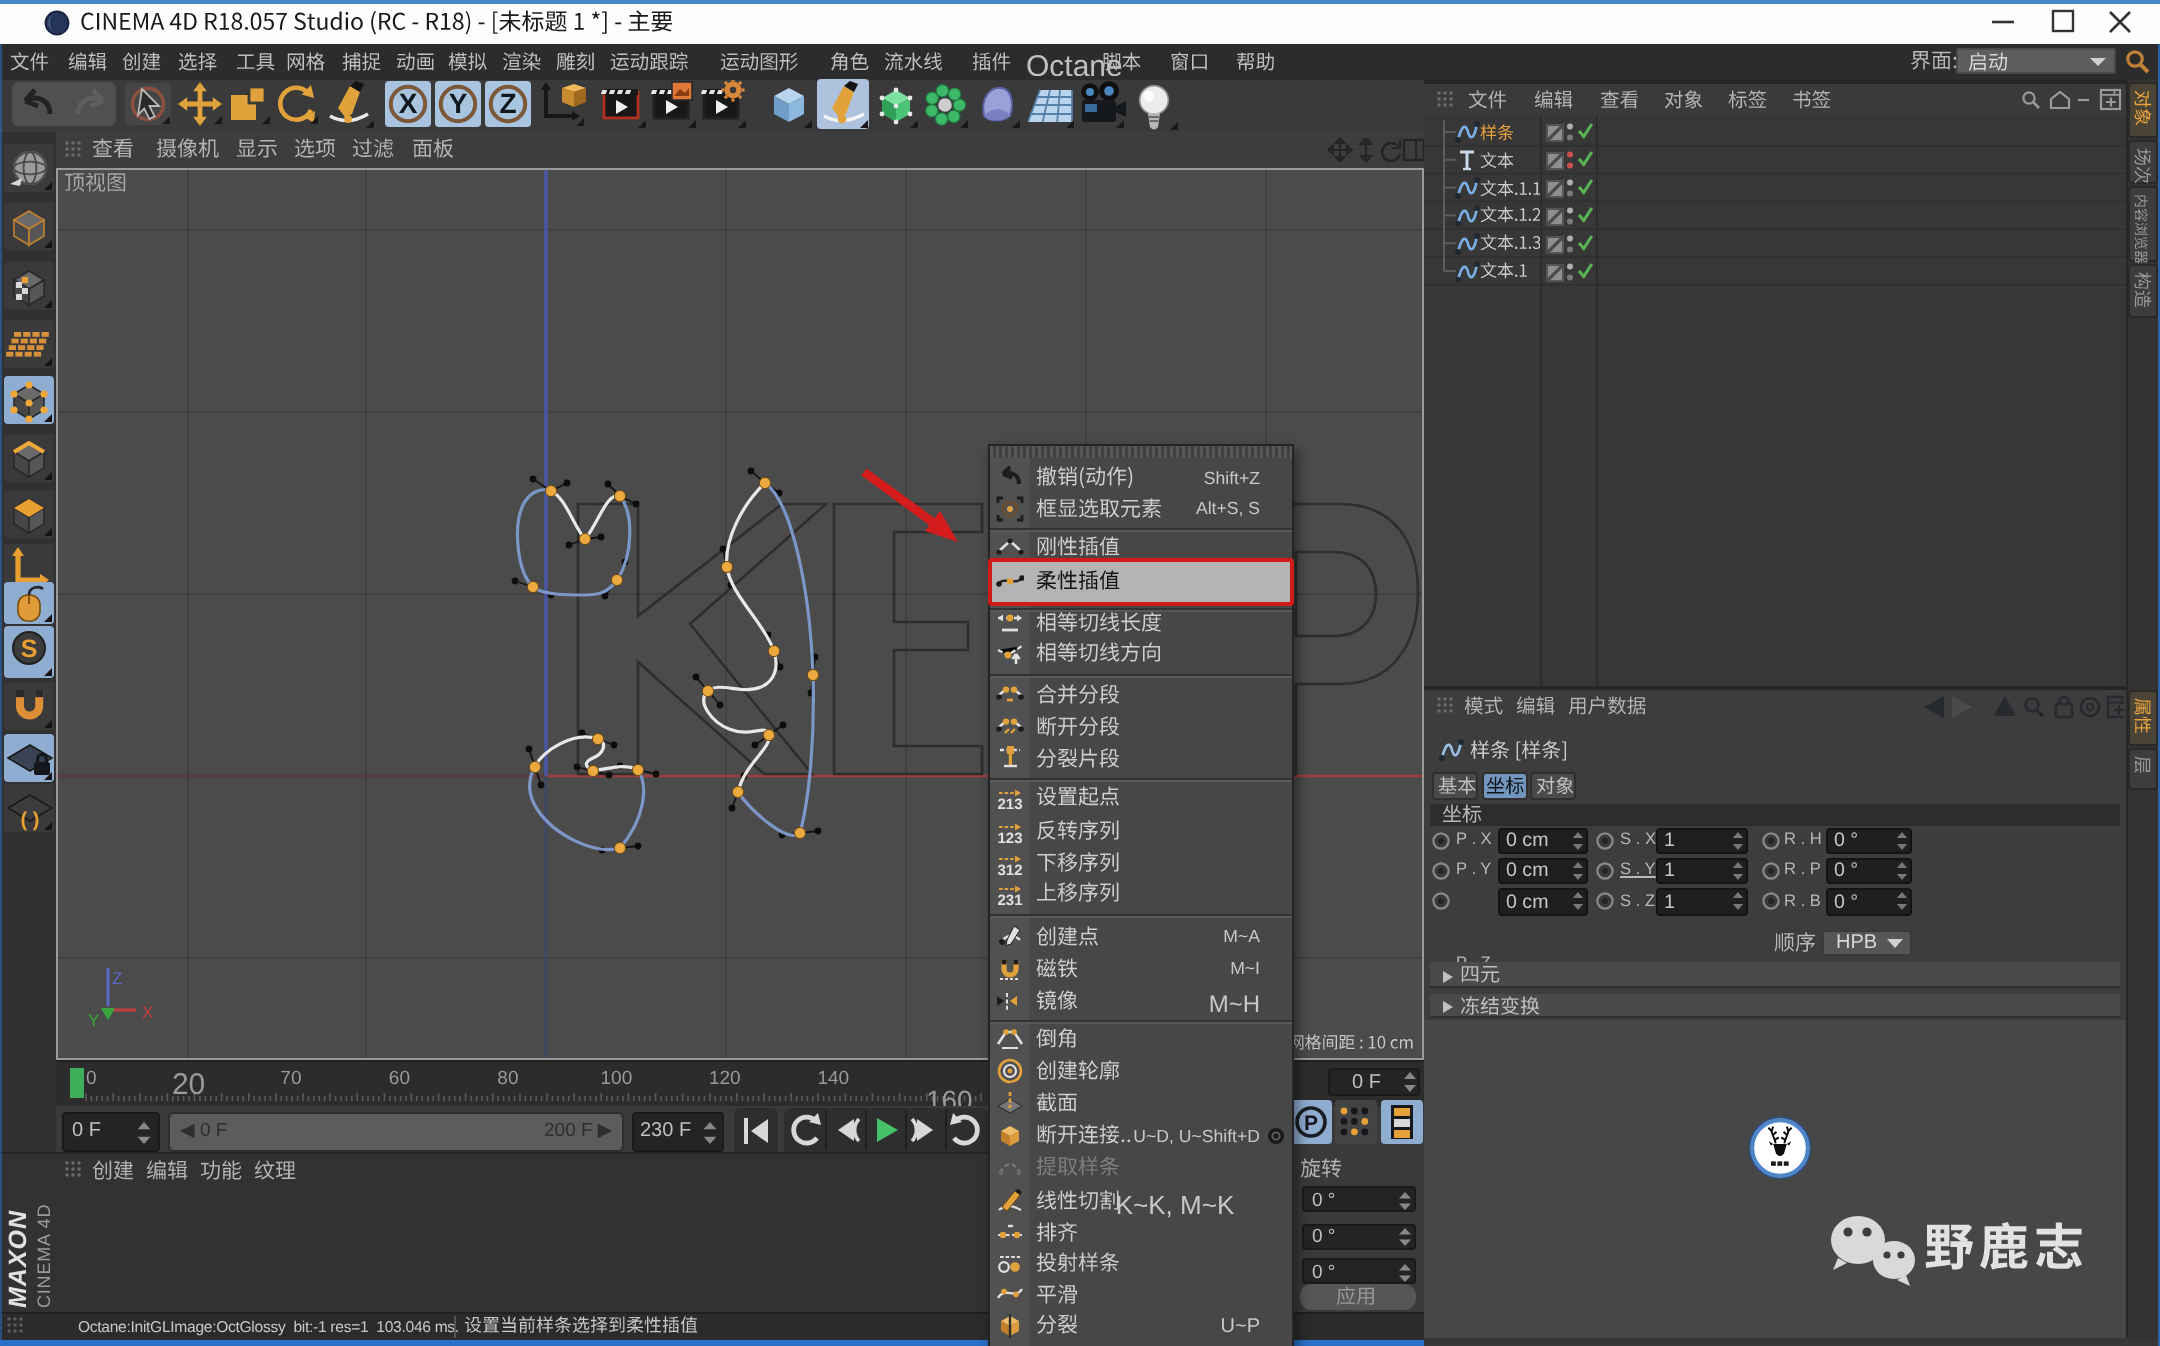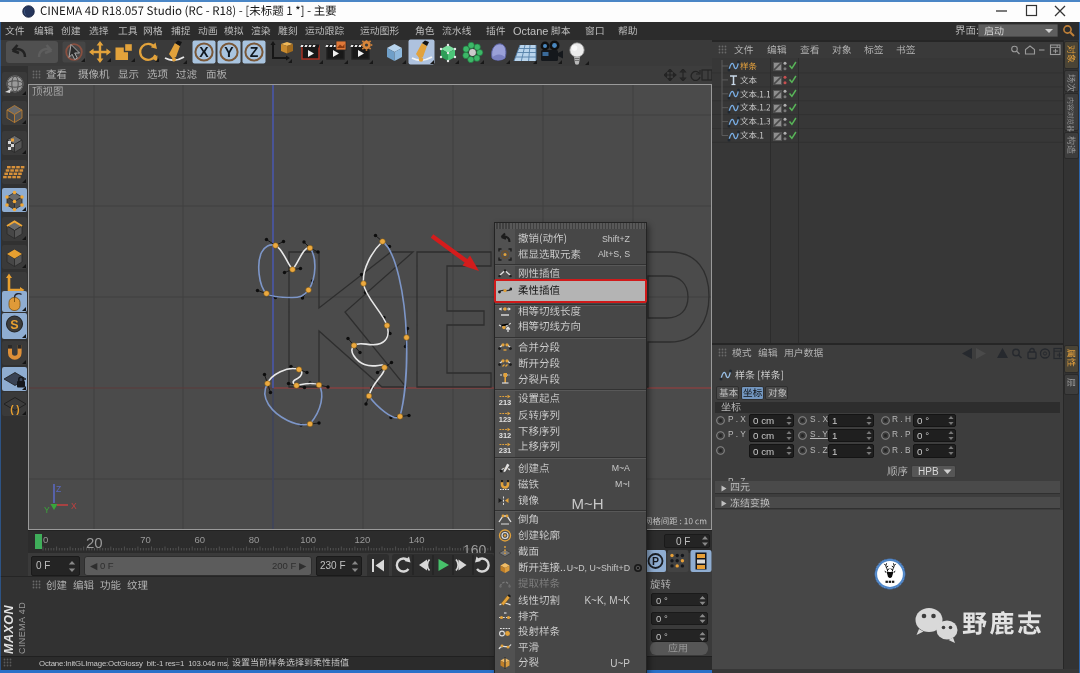--- a/index.html
+++ b/index.html
@@ -71,21 +71,21 @@
   </svg>
 <svg style="position:absolute;left:551px;top:25.6px;overflow:visible" width="2" height="2">
     <path transform="translate(0,8.4)" d="M0.8 -7.9V-4.3C0.8 -2.9 0.8 -0.9 0.3 0.5C0.4 0.5 0.7 0.7 0.8 0.8C1.2 -0.2 1.3 -1.4 1.4 -2.5H2.6V-0.1C2.6 0 2.5 0.1 2.4 0.1C2.3 0.1 2 0.1 1.6 0.1C1.7 0.2 1.8 0.5 1.8 0.7C2.4 0.7 2.7 0.7 2.9 0.6C3.1 0.5 3.2 0.3 3.2 -0.1V-7.9ZM1.4 -7.2H2.6V-5.6H1.4ZM1.4 -4.9H2.6V-3.2H1.4L1.4 -4.3ZM6.8 -7.7V0.8H7.4V-7H8.5V-1.7C8.5 -1.6 8.5 -1.5 8.4 -1.5C8.3 -1.5 8 -1.5 7.6 -1.5C7.7 -1.4 7.8 -1 7.8 -0.9C8.3 -0.9 8.6 -0.9 8.9 -1C9.1 -1.1 9.1 -1.3 9.1 -1.7V-7.7ZM3.7 -0.3 3.7 -0.3C3.9 -0.4 4.1 -0.4 5.9 -0.8C5.9 -0.5 6 -0.3 6 -0.2L6.5 -0.4C6.4 -1 6.1 -2.1 5.8 -2.9L5.3 -2.8C5.5 -2.3 5.6 -1.8 5.7 -1.3L4.3 -1.1C4.6 -1.8 4.9 -2.8 5.1 -3.7H6.5V-4.4H5.3V-5.9H6.3V-6.6H5.3V-8.2H4.7V-6.6H3.6V-5.9H4.7V-4.4H3.4V-3.7H4.5C4.3 -2.7 3.9 -1.7 3.8 -1.5C3.7 -1.1 3.6 -0.9 3.5 -0.9C3.5 -0.7 3.6 -0.4 3.7 -0.3Z M14.3 -8.2V-6.2H10.4V-5.4H13.4C12.7 -3.8 11.5 -2.2 10.2 -1.4C10.3 -1.2 10.6 -1 10.7 -0.8C12.1 -1.7 13.4 -3.5 14.2 -5.4H14.3V-1.8H12V-1H14.3V0.8H15.1V-1H17.4V-1.8H15.1V-5.4H15.2C16 -3.5 17.2 -1.7 18.7 -0.8C18.8 -1 19.1 -1.3 19.3 -1.4C17.9 -2.2 16.7 -3.8 16 -5.4H19V-6.2H15.1V-8.2Z" fill="#c0c0c0"></path>
   </svg>
 <svg style="position:absolute;left:585px;top:25.6px;overflow:visible" width="2" height="2">
     <path transform="translate(0,8.4)" d="M3.6 -6.6C2.9 -6 1.8 -5.5 0.8 -5.2L1.2 -4.7C2.3 -5 3.4 -5.6 4.2 -6.2ZM5.6 -6.2C6.7 -5.8 7.9 -5.1 8.6 -4.6L9 -5.1C8.4 -5.5 7.1 -6.2 6.1 -6.6ZM4.2 -5.6C4.1 -5.3 3.8 -4.9 3.6 -4.6H1.6V0.8H2.3V0.4H7.5V0.7H8.3V-4.6H4.4C4.6 -4.9 4.8 -5.2 5 -5.5ZM2.3 -0.2V-4.1H7.5V-0.2ZM3.6 -2.1C4 -2 4.4 -1.8 4.8 -1.6C4.2 -1.2 3.4 -1 2.7 -0.8C2.8 -0.7 3 -0.5 3 -0.3C3.9 -0.5 4.7 -0.8 5.4 -1.3C5.9 -1 6.3 -0.7 6.6 -0.5L7 -0.9C6.7 -1.1 6.3 -1.4 5.8 -1.7C6.3 -2 6.7 -2.5 6.9 -3.1L6.5 -3.3L6.4 -3.3H4.2C4.3 -3.4 4.4 -3.6 4.4 -3.8L3.9 -3.9C3.7 -3.4 3.3 -2.8 2.7 -2.4C2.8 -2.3 3 -2.2 3.1 -2C3.4 -2.3 3.7 -2.5 3.9 -2.8H6.1C5.9 -2.5 5.6 -2.2 5.3 -1.9C4.8 -2.1 4.4 -2.4 3.9 -2.5ZM4.2 -8.1C4.3 -7.9 4.4 -7.6 4.5 -7.4H0.8V-5.9H1.5V-6.8H8.3V-5.9H9V-7.4H5.4C5.3 -7.7 5.1 -8 4.9 -8.3Z M11 -7.2V0.5H11.8V-0.3H17.6V0.5H18.4V-7.2ZM11.8 -1V-6.5H17.6V-1Z" fill="#c0c0c0"></path>
   </svg>
 <svg style="position:absolute;left:618px;top:25.6px;overflow:visible" width="2" height="2">
     <path transform="translate(0,8.4)" d="M2.7 -8.2V-7.5H0.6V-6.9H2.7V-6.1H0.9V-5.6H2.7V-5.3C2.7 -5.2 2.7 -5 2.6 -4.8H0.5V-4.2H2.3C2 -3.8 1.5 -3.3 0.7 -3C0.8 -2.9 1.1 -2.7 1.2 -2.5C2.3 -2.9 2.9 -3.6 3.2 -4.2H5.3V-4.8H3.4C3.4 -5 3.4 -5.2 3.4 -5.3V-5.6H5V-6.1H3.4V-6.9H5.2V-7.5H3.4V-8.2ZM5.7 -7.8V-3H6.4V-7.2H8.1C7.8 -6.8 7.5 -6.3 7.2 -5.8C8.1 -5.4 8.4 -4.9 8.4 -4.6C8.4 -4.4 8.3 -4.2 8.1 -4.1C8 -4.1 7.9 -4.1 7.7 -4.1C7.4 -4 7.1 -4.1 6.7 -4.1C6.8 -3.9 6.9 -3.7 6.9 -3.5C7.3 -3.4 7.7 -3.4 8 -3.5C8.2 -3.5 8.5 -3.6 8.6 -3.6C8.9 -3.8 9.1 -4.1 9.1 -4.5C9.1 -5 8.8 -5.4 8 -5.9C8.4 -6.4 8.8 -7 9.2 -7.5L8.7 -7.8L8.6 -7.8ZM1.5 -2.6V0.3H2.2V-1.9H4.5V0.8H5.3V-1.9H7.7V-0.6C7.7 -0.4 7.7 -0.4 7.5 -0.4C7.4 -0.4 6.8 -0.4 6.2 -0.4C6.3 -0.2 6.4 0 6.4 0.2C7.2 0.2 7.8 0.2 8.1 0.1C8.4 0 8.5 -0.2 8.5 -0.5V-2.6H5.3V-3.3H4.5V-2.6Z M16 -8.2C16 -7.5 16 -6.7 16 -6H14.4V-5.3H16C15.8 -2.9 15.3 -0.9 13.4 0.3C13.6 0.4 13.9 0.6 14 0.8C16 -0.5 16.5 -2.7 16.7 -5.3H18.2C18.1 -1.7 18 -0.4 17.7 -0.1C17.7 0 17.6 0 17.4 0C17.2 0 16.7 0 16.1 -0C16.2 0.2 16.3 0.5 16.3 0.7C16.8 0.7 17.4 0.7 17.7 0.7C18 0.7 18.2 0.6 18.4 0.3C18.7 -0.1 18.8 -1.5 18.9 -5.6C18.9 -5.7 18.9 -6 18.9 -6H16.7C16.7 -6.7 16.7 -7.5 16.7 -8.2ZM10.1 -0.9 10.3 -0.2C11.4 -0.5 13.1 -0.8 14.6 -1.2L14.6 -1.9L14 -1.7V-7.8H10.8V-1.1ZM11.5 -1.2V-2.9H13.3V-1.6ZM11.5 -5H13.3V-3.5H11.5ZM11.5 -5.6V-7.1H13.3V-5.6Z" fill="#c0c0c0"></path>
   </svg>
-<div style="position:absolute;left:513px;top:25px;font-size:11px;color:#c0c0c0;white-space:pre;line-height:1.2;">Octane</div>
+<div style="position:absolute;left:513px;top:25px;font-size:15px;color:#c0c0c0;white-space:pre;line-height:1.2;">Octane</div>
 <svg style="position:absolute;left:955px;top:25.25px;overflow:visible" width="2" height="2">
     <path transform="translate(0,9.0)" d="M3.3 -2.8V-2.2C3.3 -1.4 3.1 -0.4 1.2 0.3C1.4 0.4 1.7 0.7 1.8 0.9C3.8 0.1 4.1 -1.2 4.1 -2.2V-2.8ZM2.4 -6.1H4.8V-4.9H2.4ZM5.6 -6.1H8.1V-4.9H5.6ZM2.4 -7.8H4.8V-6.7H2.4ZM5.6 -7.8H8.1V-6.7H5.6ZM6.6 -2.8V0.8H7.4V-2.8C8.1 -2.4 8.8 -2 9.6 -1.8C9.7 -2 9.9 -2.3 10.1 -2.4C8.9 -2.8 7.6 -3.4 6.8 -4.3H8.9V-8.5H1.6V-4.3H3.7C2.9 -3.4 1.7 -2.7 0.5 -2.4C0.7 -2.2 0.9 -1.9 1 -1.7C2.4 -2.2 3.8 -3.2 4.7 -4.3H5.9C6.3 -3.7 6.8 -3.3 7.4 -2.8Z M14.6 -3.5H16.8V-2.3H14.6ZM14.6 -4.1V-5.3H16.8V-4.1ZM14.6 -1.7H16.8V-0.5H14.6ZM11.1 -8.1V-7.4H15.2C15.1 -6.9 15 -6.4 14.9 -6H11.6V0.8H12.3V0.3H19.1V0.8H19.9V-6H15.7L16.1 -7.4H20.4V-8.1ZM12.3 -0.5V-5.3H13.9V-0.5ZM19.1 -0.5H17.5V-5.3H19.1Z M22.5 -4.1C22.8 -4.1 23.2 -4.4 23.2 -4.8C23.2 -5.3 22.8 -5.6 22.5 -5.6C22.1 -5.6 21.8 -5.3 21.8 -4.8C21.8 -4.4 22.1 -4.1 22.5 -4.1ZM22.5 0.1C22.8 0.1 23.2 -0.2 23.2 -0.6C23.2 -1 22.8 -1.3 22.5 -1.3C22.1 -1.3 21.8 -1 21.8 -0.6C21.8 -0.2 22.1 0.1 22.5 0.1Z" fill="#b8b8b8"></path>
   </svg>
 <div style="position:absolute;left:978px;top:24px;width:80px;height:13px;background:#5e5e5e;border:1px solid #4a4a4a;border-radius:1px"></div>
 <svg style="position:absolute;left:984px;top:25.5px;overflow:visible" width="2" height="2">
     <path transform="translate(0,8.6)" d="M2.8 -3.1V0.8H3.5V0.1H8.1V0.7H8.9V-3.1ZM3.5 -0.6V-2.4H8.1V-0.6ZM4.4 -8.2C4.6 -7.8 4.8 -7.3 5 -7H1.5V-4.6C1.5 -3.1 1.4 -1.1 0.4 0.3C0.5 0.4 0.8 0.7 1 0.8C2 -0.6 2.3 -2.6 2.3 -4.2H8.7V-7H5.4L5.8 -7.1C5.6 -7.4 5.3 -8 5.1 -8.4ZM2.3 -6.3H7.9V-4.9H2.3Z M10.9 -7.6V-6.9H14.8V-7.6ZM16.5 -8.2C16.5 -7.5 16.5 -6.8 16.5 -6.1H15.1V-5.4H16.5C16.4 -3.1 15.9 -1 14.6 0.2C14.8 0.4 15 0.6 15.2 0.8C16.6 -0.6 17.1 -2.9 17.2 -5.4H18.7C18.6 -1.8 18.5 -0.5 18.2 -0.2C18.1 -0.1 18 -0 17.8 -0C17.6 -0 17.1 -0 16.5 -0.1C16.6 0.1 16.7 0.4 16.7 0.6C17.3 0.7 17.8 0.7 18.1 0.7C18.4 0.6 18.6 0.5 18.8 0.3C19.2 -0.2 19.3 -1.6 19.5 -5.7C19.5 -5.8 19.5 -6.1 19.5 -6.1H17.2C17.3 -6.8 17.3 -7.5 17.3 -8.2ZM10.9 -0.4 10.9 -0.5V-0.4C11.1 -0.6 11.5 -0.7 14.3 -1.3L14.5 -0.6L15.1 -0.9C14.9 -1.6 14.5 -2.8 14.1 -3.6L13.5 -3.5C13.7 -3 13.9 -2.5 14.1 -1.9L11.7 -1.4C12.1 -2.3 12.4 -3.5 12.7 -4.5H14.9V-5.2H10.5V-4.5H11.9C11.7 -3.3 11.2 -2.2 11.1 -1.8C10.9 -1.4 10.8 -1.2 10.7 -1.1C10.7 -1 10.8 -0.6 10.9 -0.4Z" fill="#d8d8d8"></path>
   </svg>
 <svg class="abs" style="left:1044px;top:28px" width="10" height="6">
     <path d="M1 1 l4 4 l4 -4z" fill="#d0d0d0"></path>
   </svg>
@@ -1485,21 +1485,21 @@
 <div style="position:absolute;left:545px;top:479.0px;font-size:8.8px;color:#c8c8c8;white-space:pre;line-height:1.2;width:85px;text-align:right">M~I</div>
 <svg class="abs" style="left:497.5px;top:477.5px" width="14" height="13">
     <path d="M4 2 v4.5 a3 3 0 0 0 6 0 V2" stroke="#e2a23b" stroke-width="2.6" fill="none"></path>
     <rect x="2.8" y="2" width="2.5" height="2.2" fill="#1c1c1c"></rect>
     <rect x="8.7" y="2" width="2.5" height="2.2" fill="#1c1c1c"></rect>
     <path d="M2 11.5 h10" stroke="#e0e0e0" stroke-width="1" stroke-dasharray="1.5 1"></path>
   </svg>
 <svg style="position:absolute;left:517.5px;top:494.75px;overflow:visible" width="2" height="2">
     <path transform="translate(0,9.0)" d="M5.6 -3.2H8.8V-2.5H5.6ZM5.6 -4.4H8.8V-3.7H5.6ZM6.6 -8.7 6.9 -8.1H4.7V-7.4H9.7V-8.1H7.7C7.6 -8.3 7.4 -8.6 7.3 -8.9ZM8.2 -7.3C8.1 -7 7.9 -6.5 7.8 -6.2H6L6.6 -6.3C6.5 -6.6 6.3 -7 6.2 -7.3L5.5 -7.2C5.7 -6.9 5.8 -6.4 5.9 -6.2H4.4V-5.5H10V-6.2H8.5L9 -7.1ZM4.9 -4.9V-1.9H5.9C5.8 -0.6 5.4 -0.1 3.7 0.3C3.9 0.4 4.1 0.7 4.1 0.9C6 0.4 6.5 -0.3 6.6 -1.9H7.5V-0.1C7.5 0.5 7.7 0.7 8.4 0.7C8.6 0.7 9.2 0.7 9.3 0.7C9.9 0.7 10.1 0.4 10.1 -0.7C10 -0.8 9.7 -0.9 9.5 -1C9.5 -0 9.4 0.1 9.2 0.1C9.1 0.1 8.6 0.1 8.5 0.1C8.3 0.1 8.3 0.1 8.3 -0.1V-1.9H9.5V-4.9ZM1.8 -8.8C1.5 -7.8 1 -6.9 0.4 -6.2C0.5 -6.1 0.7 -5.7 0.8 -5.5C1.1 -5.9 1.5 -6.4 1.8 -6.9H4V-7.6H2.2C2.3 -7.9 2.4 -8.3 2.5 -8.6ZM0.6 -3.6V-2.9H2V-0.9C2 -0.4 1.7 -0.1 1.5 0C1.6 0.2 1.8 0.6 1.9 0.7C2 0.5 2.3 0.4 4.2 -0.8C4.1 -1 4.1 -1.3 4 -1.5L2.8 -0.7V-2.9H4.1V-3.6H2.8V-5H3.8V-5.7H1.1V-5H2V-3.6Z M15.6 -7.5H17.5C17.3 -7.2 17.1 -6.8 16.9 -6.6H14.9C15.2 -6.9 15.4 -7.2 15.6 -7.5ZM15.6 -8.8C15.2 -7.9 14.3 -6.8 13.2 -6C13.4 -5.9 13.6 -5.7 13.7 -5.5C13.9 -5.6 14.1 -5.8 14.3 -6V-4.3H15.9C15.4 -3.9 14.6 -3.5 13.5 -3.1C13.7 -3 13.9 -2.8 14 -2.6C14.9 -2.9 15.6 -3.3 16.1 -3.7C16.3 -3.5 16.4 -3.4 16.6 -3.2C15.8 -2.5 14.5 -1.9 13.5 -1.6C13.7 -1.5 13.8 -1.2 14 -1.1C14.9 -1.4 16.1 -2.1 16.8 -2.7C16.9 -2.5 17 -2.3 17.1 -2.1C16.3 -1.3 14.7 -0.5 13.4 -0.1C13.6 0 13.8 0.3 13.9 0.5C15 0.1 16.3 -0.7 17.2 -1.5C17.3 -0.8 17.2 -0.3 17 -0C16.8 0.1 16.7 0.2 16.5 0.2C16.3 0.2 16.1 0.2 15.8 0.1C15.9 0.3 16 0.6 16 0.8C16.2 0.8 16.4 0.8 16.6 0.8C17 0.8 17.3 0.8 17.5 0.5C18 0 18.1 -1.1 17.8 -2.2L18.3 -2.4C18.7 -1.3 19.3 -0.3 20.2 0.2C20.3 0.1 20.5 -0.2 20.7 -0.4C19.9 -0.8 19.2 -1.7 18.9 -2.7C19.3 -2.9 19.7 -3.2 20 -3.4L19.5 -3.9C19 -3.5 18.2 -3.1 17.6 -2.7C17.4 -3.2 17 -3.7 16.6 -4.1L16.8 -4.3H19.9V-6.6H17.7C18 -7 18.3 -7.4 18.5 -7.8L18.1 -8.1L17.9 -8.1H16L16.4 -8.7ZM15 -6H16.8C16.8 -5.7 16.7 -5.3 16.4 -4.9H15ZM17.5 -6H19.2V-4.9H17.2C17.4 -5.3 17.5 -5.7 17.5 -6ZM13.3 -8.8C12.7 -7.2 11.8 -5.6 10.8 -4.6C11 -4.4 11.2 -4 11.3 -3.8C11.6 -4.1 11.9 -4.5 12.2 -5V0.8H12.9V-6.2C13.3 -6.9 13.7 -7.7 14 -8.6Z" fill="#cfcfcf"></path>
   </svg>
-<div style="position:absolute;left:545px;top:495.0px;font-size:15px;color:#c8c8c8;white-space:pre;line-height:1.2;width:85px;text-align:center">M~H</div>
+<div style="position:absolute;left:545px;top:495.0px;font-size:12px;color:#c8c8c8;white-space:pre;line-height:1.2;width:85px;text-align:right">M~H</div>
 <svg class="abs" style="left:497.5px;top:493.5px" width="14" height="13">
     <path d="M5.5 2.5 V11" stroke="#e0e0e0" stroke-width="1" stroke-dasharray="2 1.2"></path>
     <path d="M4 6.5 L0.5 4 v5z" fill="#1c1c1c"></path>
     <path d="M7 6.5 L10.5 4 v5z" fill="#e2a23b"></path>
   </svg>
 <svg style="position:absolute;left:517.5px;top:514.45px;overflow:visible" width="2" height="2">
     <path transform="translate(0,9.0)" d="M7.4 -8V-1.8H8.1V-8ZM8.9 -8.5V-0.3C8.9 -0.1 8.9 -0.1 8.7 -0.1C8.5 -0.1 7.9 -0.1 7.3 -0.1C7.4 0.1 7.5 0.4 7.5 0.6C8.4 0.6 8.9 0.6 9.2 0.5C9.5 0.4 9.7 0.2 9.7 -0.3V-8.5ZM5.4 -6.6C5.6 -6.3 5.8 -6 5.9 -5.7L3.9 -5.5C4.3 -6 4.7 -6.7 4.9 -7.4H7V-8.1H3.1V-7.4H4.1C3.9 -6.6 3.5 -6 3.3 -5.8C3.2 -5.5 3.1 -5.3 2.9 -5.3C3 -5.1 3.1 -4.8 3.2 -4.6C3.4 -4.7 3.7 -4.8 6.2 -5.2C6.4 -4.9 6.5 -4.7 6.6 -4.5L7.2 -4.8C7 -5.3 6.4 -6.2 5.9 -6.9ZM2.3 -8.8C1.9 -7.2 1.1 -5.5 0.2 -4.5C0.3 -4.3 0.5 -3.9 0.6 -3.7C0.9 -4.1 1.2 -4.5 1.5 -5V0.8H2.2V-6.4C2.6 -7.1 2.8 -7.9 3.1 -8.6ZM2.6 -0.7 2.8 0C3.9 -0.2 5.5 -0.5 7 -0.9L7 -1.5L5.2 -1.2V-2.6H6.8V-3.3H5.2V-4.5H4.4V-3.3H2.9V-2.6H4.4V-1Z M13.3 -5.7H15.6V-4.3H13.3ZM13.3 -6.4H13.3C13.6 -6.7 13.9 -7.1 14.1 -7.5H17.1C16.9 -7.1 16.5 -6.7 16.2 -6.4ZM18.9 -5.7V-4.3H16.4V-5.7ZM14 -8.9C13.5 -7.8 12.5 -6.5 11.1 -5.6C11.3 -5.4 11.5 -5.2 11.7 -5C12 -5.2 12.2 -5.4 12.5 -5.6V-3.8C12.5 -2.5 12.4 -0.8 11.2 0.4C11.4 0.5 11.7 0.8 11.8 0.9C12.5 0.2 12.9 -0.7 13.1 -1.6H15.6V0.6H16.4V-1.6H18.9V-0.2C18.9 -0 18.8 0 18.6 0C18.5 0 17.8 0.1 17.2 0C17.3 0.2 17.4 0.6 17.5 0.8C18.3 0.8 18.9 0.8 19.2 0.7C19.6 0.5 19.7 0.3 19.7 -0.2V-6.4H17.2C17.6 -6.8 18 -7.3 18.2 -7.8L17.7 -8.2L17.6 -8.1H14.6L14.9 -8.7ZM13.3 -3.7H15.6V-2.3H13.2C13.3 -2.8 13.3 -3.2 13.3 -3.7ZM18.9 -3.7V-2.3H16.4V-3.7Z" fill="#cfcfcf"></path>
   </svg>
 <svg class="abs" style="left:497.5px;top:513.2px" width="14" height="13">
     <path d="M1 9 L5 3 H9 L13 9" stroke="#e0e0e0" stroke-width="1.3" fill="none"></path>
@@ -1535,21 +1535,21 @@
     <path transform="translate(0,9.0)" d="M5 -6.5H8.5V-5.6H5ZM5 -7.9H8.5V-7H5ZM4.3 -8.5V-5H9.3V-8.5ZM4.5 -3.1C4.3 -1.6 3.9 -0.4 2.9 0.4C3.1 0.5 3.4 0.7 3.5 0.8C4.1 0.3 4.5 -0.3 4.8 -1.1C5.5 0.4 6.6 0.7 8.1 0.7H10C10 0.5 10.1 0.1 10.2 -0C9.8 -0 8.4 -0 8.1 -0C7.8 -0 7.5 -0 7.1 -0.1V-1.7H9.3V-2.4H7.1V-3.6H9.9V-4.3H3.8V-3.6H6.4V-0.3C5.8 -0.5 5.3 -1 5 -1.9C5.1 -2.3 5.2 -2.6 5.2 -3ZM1.7 -8.8V-6.7H0.4V-6H1.7V-3.7C1.2 -3.5 0.7 -3.3 0.3 -3.2L0.5 -2.5L1.7 -2.9V-0.1C1.7 0 1.7 0 1.5 0C1.4 0.1 1 0.1 0.6 0C0.7 0.3 0.8 0.6 0.8 0.8C1.4 0.8 1.8 0.7 2.1 0.6C2.4 0.5 2.5 0.3 2.5 -0.1V-3.1L3.6 -3.5L3.5 -4.2L2.5 -3.9V-6H3.6V-6.7H2.5V-8.8Z M19.4 -6.9C19.2 -5.3 18.7 -4 18.2 -2.8C17.6 -4 17.3 -5.4 17 -6.9ZM15.8 -7.6V-6.9H16.3C16.6 -5 17.1 -3.4 17.7 -2.1C17.1 -1.1 16.3 -0.3 15.5 0.2C15.7 0.4 15.9 0.7 16 0.8C16.8 0.3 17.5 -0.4 18.1 -1.3C18.7 -0.4 19.3 0.3 20.1 0.8C20.2 0.6 20.5 0.3 20.7 0.1C19.8 -0.4 19.1 -1.1 18.6 -2C19.4 -3.5 20 -5.3 20.3 -7.5L19.8 -7.7L19.6 -7.6ZM10.9 -1.4 11.1 -0.6 14.2 -1.2V0.8H15V-1.3L15.9 -1.5L15.9 -2.1L15 -2V-7.6H15.8V-8.3H11V-7.6H11.7V-1.5ZM12.5 -7.6H14.2V-6.1H12.5ZM12.5 -5.5H14.2V-3.9H12.5ZM12.5 -3.2H14.2V-1.9L12.5 -1.6Z M25.6 -8.5C26 -8 26.4 -7.3 26.5 -6.8L27.2 -7.1C27.1 -7.6 26.7 -8.3 26.3 -8.8ZM29.6 -8.9C29.4 -8.2 29 -7.4 28.6 -6.8H25.2V-6.1H27.6V-4.6H25.5V-3.9H27.6V-2.4H24.8V-1.7H27.6V0.8H28.3V-1.7H30.9V-2.4H28.3V-3.9H30.4V-4.6H28.3V-6.1H30.7V-6.8H29.5C29.8 -7.3 30.1 -8 30.4 -8.6ZM22.9 -8.8V-6.8H21.6V-6.1H22.9C22.6 -4.6 22 -3 21.3 -2.1C21.5 -1.9 21.7 -1.5 21.7 -1.3C22.2 -1.9 22.6 -3 22.9 -4V0.8H23.7V-4.6C24 -4.1 24.3 -3.5 24.4 -3.1L24.9 -3.7C24.7 -4 24 -5.2 23.7 -5.6V-6.1H24.8V-6.8H23.7V-8.8Z M34.6 -1.9C34.1 -1.3 33.2 -0.5 32.5 -0.1C32.7 0 32.9 0.3 33 0.5C33.7 -0 34.7 -0.9 35.3 -1.6ZM38.1 -1.5C38.8 -0.9 39.7 -0.1 40.1 0.5L40.7 0C40.3 -0.5 39.4 -1.4 38.7 -1.9ZM38.5 -7.2C38.1 -6.6 37.5 -6.2 36.8 -5.8C36.1 -6.1 35.5 -6.6 35.1 -7.1L35.2 -7.2ZM35.5 -8.8C34.9 -7.9 33.8 -6.8 32.3 -6C32.5 -5.9 32.7 -5.6 32.8 -5.5C33.5 -5.8 34.1 -6.2 34.6 -6.6C35 -6.2 35.5 -5.7 36 -5.4C34.8 -4.8 33.3 -4.4 31.9 -4.2C32 -4 32.2 -3.7 32.2 -3.5C33.8 -3.7 35.4 -4.2 36.8 -4.9C38 -4.2 39.5 -3.8 41.1 -3.6C41.3 -3.8 41.5 -4.1 41.6 -4.3C40.1 -4.5 38.7 -4.8 37.5 -5.4C38.4 -5.9 39.2 -6.7 39.7 -7.6L39.2 -7.9L39 -7.9H35.8C36 -8.1 36.2 -8.4 36.3 -8.7ZM36.3 -4.1V-3H33V-2.3H36.3V-0C36.3 0.1 36.3 0.1 36.2 0.1C36.1 0.1 35.6 0.1 35.2 0.1C35.4 0.3 35.5 0.6 35.5 0.8C36.1 0.8 36.5 0.8 36.8 0.7C37.1 0.6 37.1 0.4 37.1 -0V-2.3H40.4V-3H37.1V-4.1Z" fill="#7e7e7e"></path>
   </svg>
 <svg class="abs" style="left:497.5px;top:576.9px" width="14" height="13">
     <path d="M2 9.5 C5 3.5 9 3.5 12 9.5" stroke="#7a7a7a" stroke-width="1.2" fill="none" stroke-dasharray="2.5 1.5"></path>
     <circle cx="2.5" cy="9.5" r="1.2" fill="#6a6a6a"></circle>
     <circle cx="11.5" cy="9.5" r="1.2" fill="#6a6a6a"></circle>
   </svg>
 <svg style="position:absolute;left:517.5px;top:594.75px;overflow:visible" width="2" height="2">
     <path transform="translate(0,9.0)" d="M0.6 -0.6 0.7 0.2C1.7 -0.1 3 -0.5 4.2 -0.8L4.1 -1.5C2.8 -1.1 1.4 -0.8 0.6 -0.6ZM7.4 -8.2C7.9 -7.9 8.6 -7.5 8.9 -7.2L9.4 -7.7C9 -8 8.4 -8.4 7.9 -8.6ZM0.8 -4.4C0.9 -4.5 1.2 -4.6 2.4 -4.7C2 -4.1 1.6 -3.5 1.4 -3.3C1 -2.9 0.8 -2.7 0.6 -2.6C0.7 -2.4 0.8 -2.1 0.8 -1.9C1 -2 1.4 -2.1 4 -2.7C4 -2.8 4 -3.1 4 -3.3L1.9 -3C2.7 -3.9 3.5 -5.1 4.2 -6.2L3.5 -6.6C3.3 -6.2 3.1 -5.8 2.9 -5.4L1.6 -5.3C2.2 -6.2 2.8 -7.3 3.2 -8.4L2.5 -8.8C2.1 -7.5 1.3 -6.2 1.1 -5.8C0.9 -5.5 0.7 -5.2 0.5 -5.2C0.6 -5 0.7 -4.6 0.8 -4.4ZM9.3 -3.7C8.9 -3 8.3 -2.4 7.6 -1.9C7.5 -2.4 7.3 -3.1 7.2 -3.9L9.9 -4.4L9.8 -5.1L7.1 -4.6C7.1 -5 7 -5.5 7 -5.9L9.6 -6.3L9.5 -7L7 -6.7C6.9 -7.4 6.9 -8.1 6.9 -8.8H6.1C6.1 -8.1 6.2 -7.3 6.2 -6.5L4.5 -6.3L4.7 -5.6L6.2 -5.8C6.3 -5.3 6.3 -4.9 6.4 -4.4L4.3 -4L4.5 -3.3L6.5 -3.7C6.6 -2.8 6.8 -2 7 -1.4C6.1 -0.8 5.1 -0.3 4 0C4.2 0.2 4.4 0.5 4.5 0.7C5.5 0.3 6.4 -0.1 7.3 -0.7C7.7 0.3 8.3 0.8 9 0.8C9.7 0.8 10 0.5 10.1 -0.7C9.9 -0.8 9.7 -1 9.5 -1.1C9.5 -0.2 9.4 0 9.1 0C8.6 0 8.2 -0.4 7.9 -1.2C8.7 -1.8 9.5 -2.5 10 -3.3Z M12.3 -8.8V0.8H13.1V-8.8ZM11.3 -6.8C11.3 -6 11.1 -4.8 10.8 -4.1L11.4 -3.9C11.7 -4.7 11.9 -5.9 11.9 -6.7ZM13.2 -6.9C13.5 -6.3 13.8 -5.5 13.9 -5.1L14.5 -5.4C14.4 -5.8 14 -6.6 13.7 -7.1ZM14 -0.3V0.5H20.5V-0.3H17.8V-2.9H20V-3.7H17.8V-5.8H20.2V-6.6H17.8V-8.8H17V-6.6H15.7C15.9 -7.1 16 -7.7 16.1 -8.2L15.3 -8.3C15.1 -6.9 14.7 -5.5 14 -4.6C14.2 -4.5 14.6 -4.3 14.8 -4.2C15 -4.7 15.3 -5.2 15.5 -5.8H17V-3.7H14.8V-2.9H17V-0.3Z M25.4 -7.9V-7.1H27.1C27 -4.1 26.9 -1.2 24.3 0.2C24.5 0.3 24.7 0.6 24.8 0.8C27.6 -0.8 27.8 -3.9 27.9 -7.1H30.1C29.9 -2.4 29.8 -0.6 29.4 -0.2C29.3 -0.1 29.2 -0.1 29 -0.1C28.8 -0.1 28.2 -0.1 27.6 -0.1C27.8 0.1 27.8 0.5 27.9 0.7C28.4 0.7 29 0.7 29.3 0.7C29.7 0.7 29.9 0.6 30.2 0.2C30.6 -0.3 30.7 -2.1 30.9 -7.5C30.9 -7.6 30.9 -7.9 30.9 -7.9ZM22.6 -0.7C22.8 -0.9 23.1 -1.1 25.6 -2.2C25.6 -2.4 25.5 -2.7 25.5 -2.9L23.4 -2V-5.2L25.5 -5.7L25.4 -6.4L23.4 -6V-8.4H22.7V-5.8L21.3 -5.5L21.4 -4.8L22.7 -5.1V-2.2C22.7 -1.8 22.4 -1.5 22.2 -1.4C22.3 -1.2 22.5 -0.9 22.6 -0.7Z M38.6 -7.4V-1.7H39.3V-7.4ZM40.5 -8.8V-0.2C40.5 0 40.4 0.1 40.2 0.1C40.1 0.1 39.5 0.1 38.9 0.1C39 0.3 39.1 0.6 39.1 0.8C40 0.8 40.5 0.8 40.8 0.7C41.1 0.5 41.2 0.3 41.2 -0.2V-8.8ZM32.8 -2.3V0.8H33.5V0.3H36.6V0.8H37.3V-2.3H35.4V-3.1H37.8V-3.7H35.4V-4.4H37V-5H35.4V-5.7H37.3V-6.3H37.9V-7.8H35.6C35.5 -8.1 35.3 -8.6 35.1 -8.9L34.4 -8.7C34.5 -8.4 34.6 -8.1 34.7 -7.8H32.2V-6.2H32.8V-5.7H34.7V-5H33V-4.4H34.7V-3.7H32.2V-3.1H34.7V-2.3ZM34.7 -6.9V-6.3H32.9V-7.2H37.2V-6.3H35.4V-6.9ZM33.5 -0.3V-1.6H36.6V-0.3Z" fill="#cfcfcf"></path>
   </svg>
-<div style="position:absolute;left:545px;top:595.0px;font-size:10px;color:#c8c8c8;white-space:pre;line-height:1.2;width:85px;text-align:right">K~K, M~K</div>
+<div style="position:absolute;left:545px;top:595.0px;font-size:13px;color:#c8c8c8;white-space:pre;line-height:1.2;width:85px;text-align:center">K~K, M~K</div>
 <svg class="abs" style="left:497.5px;top:593.5px" width="14" height="13">
     <path d="M1.5 11 C5 8 8 8.5 12.5 11" stroke="#e0e0e0" stroke-width="1.1" fill="none"></path>
     <path d="M3 9.5 L9.5 1.5 l2.5 2 -6.5 8z" fill="#e2a23b" stroke="#6a4a15" stroke-width="0.5"></path>
     <path d="M9.5 1.5 l2.5 2 1 -1.5 -2 -1.8z" fill="#1c1c1c"></path>
   </svg>
 <svg style="position:absolute;left:517.5px;top:610.55px;overflow:visible" width="2" height="2">
     <path transform="translate(0,9.0)" d="M1.9 -8.8V-6.7H0.6V-6H1.9V-3.7L0.4 -3.3L0.6 -2.5L1.9 -2.9V-0.1C1.9 -0 1.9 0 1.7 0C1.6 0 1.2 0 0.8 0C0.9 0.2 1 0.6 1 0.8C1.7 0.8 2.1 0.7 2.3 0.6C2.6 0.5 2.7 0.3 2.7 -0.1V-3.1L3.9 -3.5L3.8 -4.2L2.7 -3.9V-6H3.8V-6.7H2.7V-8.8ZM4 -2.7V-1.9H5.8V0.8H6.5V-8.7H5.8V-7H4.2V-6.3H5.8V-4.8H4.2V-4.1H5.8V-2.7ZM7.5 -8.7V0.8H8.3V-1.9H10.1V-2.6H8.3V-4.1H9.9V-4.8H8.3V-6.3H10V-7H8.3V-8.7Z M17.4 -3.5V0.8H18.2V-3.5ZM13.3 -3.5V-2.4C13.3 -1.5 13.1 -0.5 11.8 0.3C12 0.4 12.3 0.7 12.4 0.8C13.9 -0 14.1 -1.2 14.1 -2.4V-3.5ZM17.5 -7.1C17.1 -6.4 16.5 -5.9 15.8 -5.4C15 -5.9 14.3 -6.4 13.8 -7.1ZM15.1 -8.7C15.3 -8.4 15.5 -8 15.6 -7.7H11.2V-7.1H13C13.5 -6.3 14.2 -5.6 15 -5.1C13.9 -4.6 12.5 -4.2 10.9 -4C11.1 -3.9 11.3 -3.5 11.4 -3.3C13 -3.6 14.5 -4 15.8 -4.6C17 -4 18.5 -3.6 20.2 -3.4C20.3 -3.6 20.5 -4 20.6 -4.1C19.1 -4.3 17.7 -4.6 16.5 -5.1C17.3 -5.6 18 -6.2 18.5 -7.1H20.3V-7.7H16.5C16.4 -8.1 16.1 -8.5 15.8 -8.9Z" fill="#cfcfcf"></path>
   </svg>
 <svg class="abs" style="left:497.5px;top:609.3px" width="14" height="13">
     <path d="M1 8.5 H13" stroke="#e0e0e0" stroke-width="1.1" stroke-dasharray="2.2 1.3"></path>

